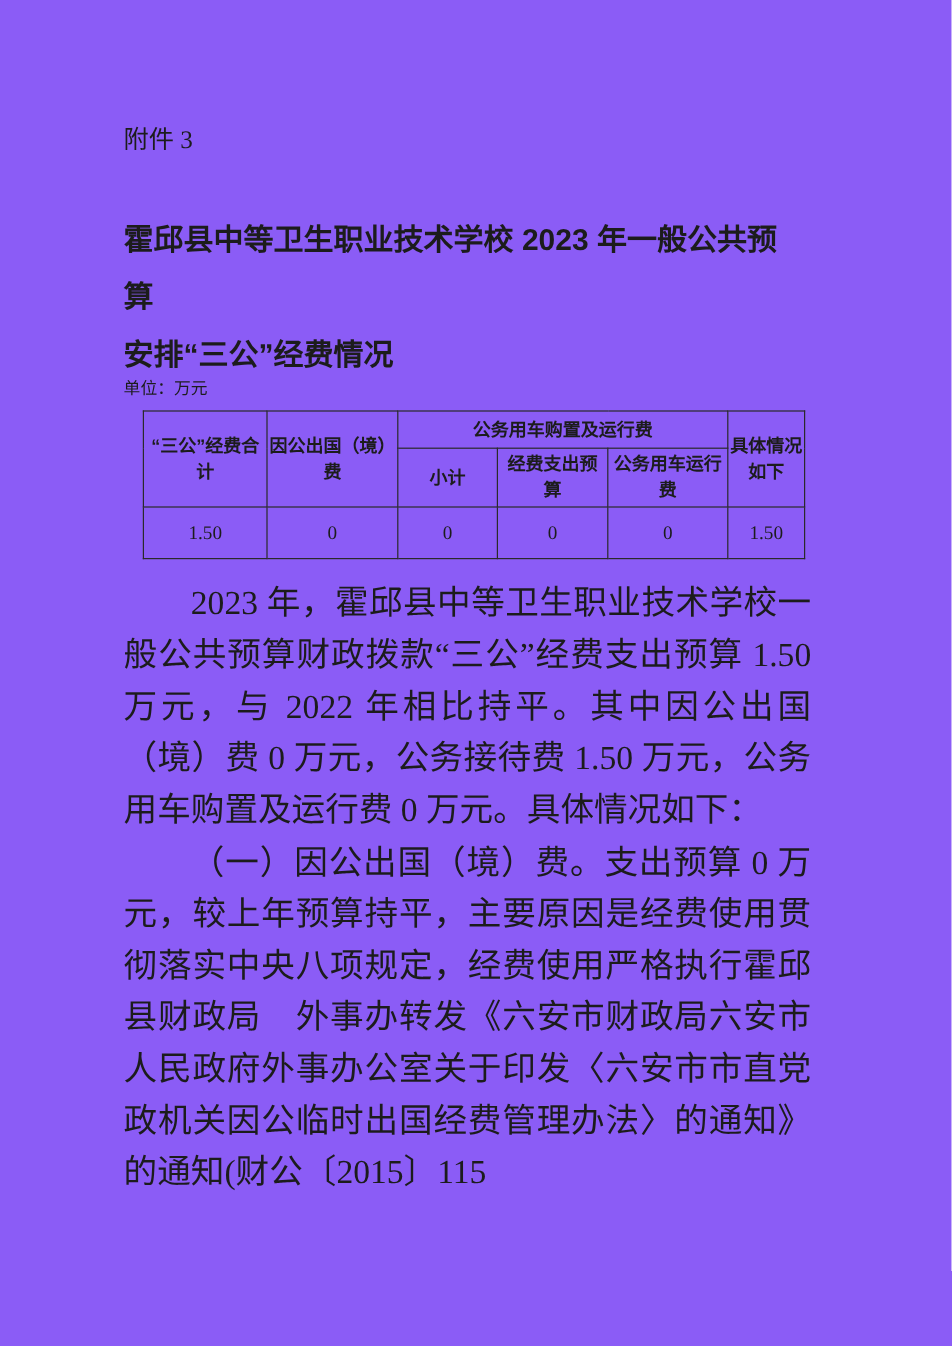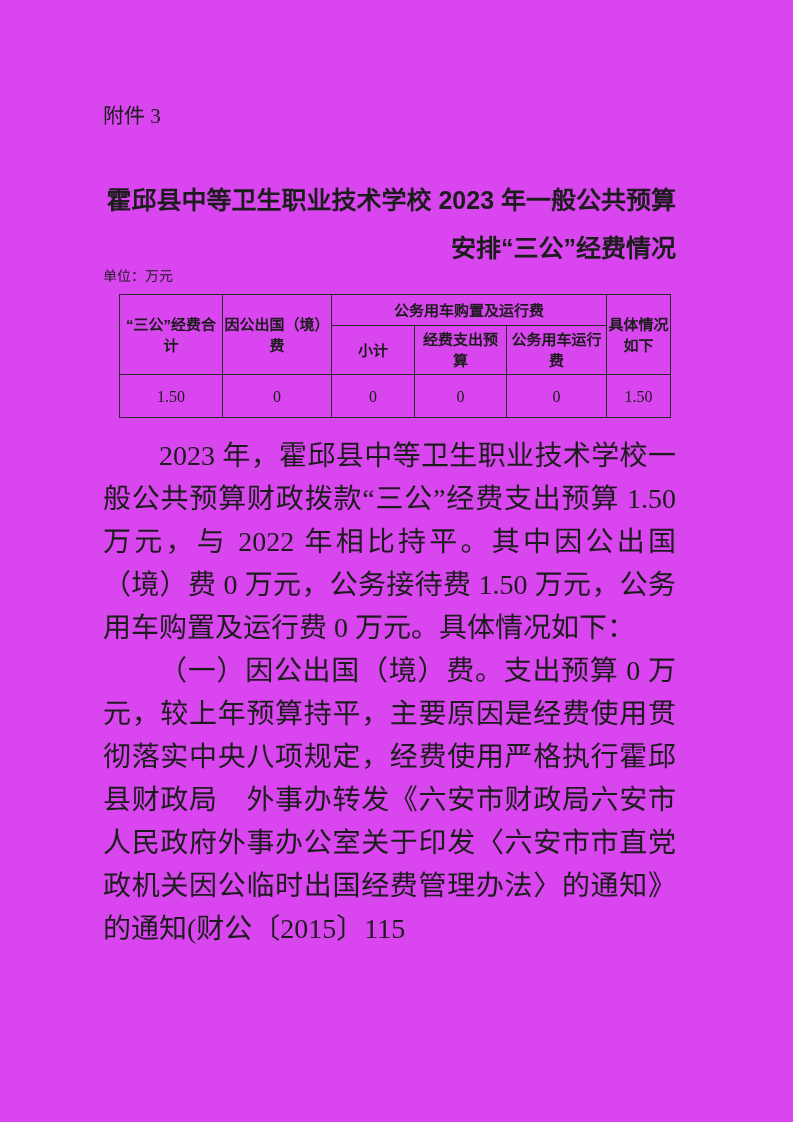--- a/index.html
+++ b/index.html
@@ -4,41 +4,41 @@
 <style>
   html, body {
     margin: 0;
     padding: 0;
     background: #ffffff;
   }
   .page {
     position: relative;
     width: 793px;
     height: 1122px;
-    background: #d946ef;
+    background: #8b5cf6;
     color: #1c1c1c;
     overflow: hidden;
     font-family: "Liberation Serif", "DejaVu Serif", serif;
   }
   .content {
     margin-left: 103px;
     width: 573px;
   }
   .attachment-label {
     margin-top: 103px;
     font-size: 21px;
     line-height: 26px;
     font-family: "Liberation Serif", "DejaVu Serif", serif;
   }
   .doc-title {
-    margin: 47px 0 0 0;
+    margin: 47px 12px 0 0;
     font-size: 25px;
     line-height: 48px;
     font-weight: bold;
-    text-align: right;
+    text-align: left;
     font-family: "Liberation Sans", "DejaVu Sans", sans-serif;
   }
   .doc-title .title-line { display: block; }
   .section-heading {
     margin: 24px 0 0 0;
     font-size: 22px;
     line-height: 42px;
     font-weight: bold;
     text-indent: 2em;
     text-align: justify;

